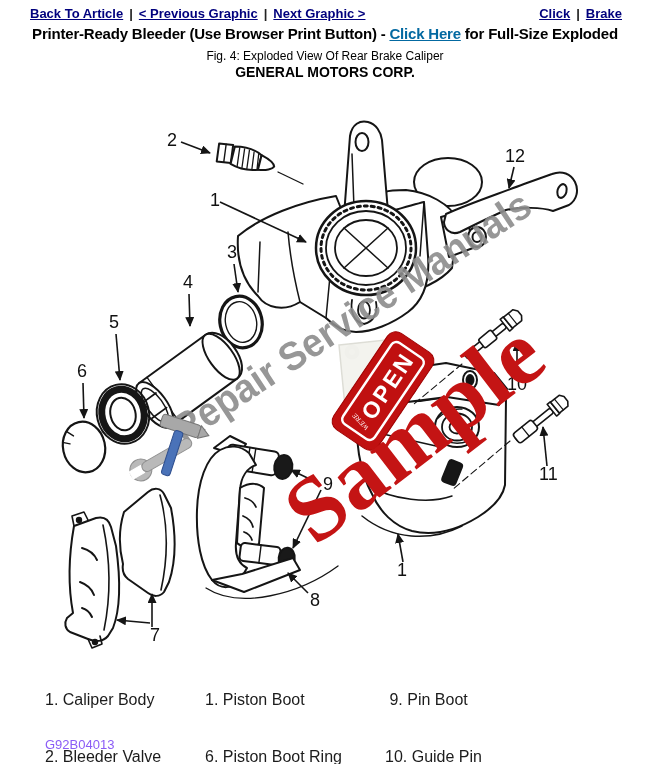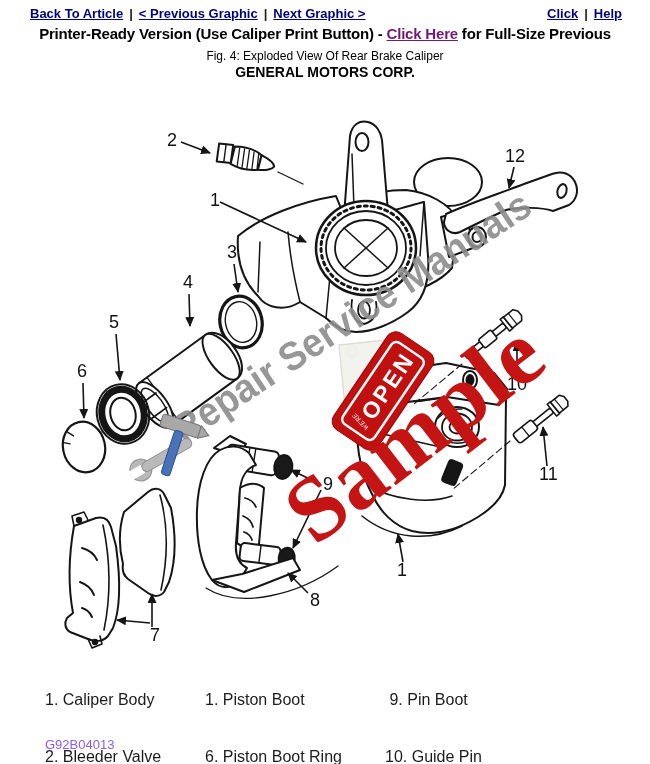--- a/index.html
+++ b/index.html
@@ -4,21 +4,21 @@
 <style>
   html,body{margin:0;padding:0;background:#fff;}
   .page{position:relative;width:650px;height:764px;background:#fff;overflow:hidden;
         font-family:"Liberation Sans", sans-serif;color:#000;}
   .nav{position:absolute;top:6px;left:30px;right:28px;height:16px;
        font-size:13px;font-weight:bold;display:flex;justify-content:space-between;}
   .nav a{color:#00007d;text-decoration:underline;cursor:pointer;}
   .nav .sep{color:#222;font-weight:bold;padding:0 6px;text-decoration:none;}
   .printer-line{position:absolute;top:25px;left:0;width:650px;text-align:center;
                 font-size:15px;font-weight:bold;letter-spacing:-0.2px;}
-  .printer-line a{color:#701a75;text-decoration:underline;cursor:pointer;}
+  .printer-line a{color:#0369a1;text-decoration:underline;cursor:pointer;}
   .fig-caption{position:absolute;top:49px;left:0;width:650px;text-align:center;
                font-size:12px;font-weight:normal;}
   .manufacturer{position:absolute;top:64px;left:0;width:650px;text-align:center;
                 font-size:14px;font-weight:bold;}
   .diagram{position:absolute;top:96px;left:0;}
   .parts{position:absolute;top:652px;left:0;width:650px;font-size:16px;
          line-height:19px;color:#1c1c1c;}
   .parts .col{position:absolute;top:0;white-space:pre;}
   .col1{left:45px;} .col2{left:205px;} .col3{left:385px;}
   .figure-id{position:absolute;top:737px;left:45px;font-size:13px;color:#8b5cf6;}
@@ -26,25 +26,25 @@
 </head>
 <body>
 
 <div class="page">
 
   <div class="nav">
     <span>
       <a>Back To Article</a><span class="sep">|</span><a>&lt; Previous Graphic</a><span class="sep">|</span><a>Next Graphic &gt;</a>
     </span>
     <span>
-      <a>Click</a><span class="sep">|</span><a>Help</a>
+      <a>Click</a><span class="sep">|</span><a>Brake</a>
     </span>
   </div>
 
-  <div class="printer-line"><span>Printer-Ready Version (Use Caliper Print Button) - </span><a>Click Here</a><span> for Full-Size Previous</span></div>
+  <div class="printer-line"><span>Printer-Ready Bleeder (Use Browser Print Button) - </span><a>Click Here</a><span> for Full-Size Exploded</span></div>
 
   <div class="fig-caption">Fig. 4: Exploded View Of Rear Brake Caliper</div>
   <div class="manufacturer">GENERAL MOTORS CORP.</div>
 
   <svg class="diagram" width="650" height="556" viewBox="0 0 650 556" xmlns="http://www.w3.org/2000/svg">
     <defs>
       <marker id="arr" markerWidth="11" markerHeight="9" refX="9" refY="4.5" orient="auto" markerUnits="userSpaceOnUse">
         <path d="M0,0 L10,4.5 L0,9 Z" fill="#151515"></path>
       </marker>
     </defs>

